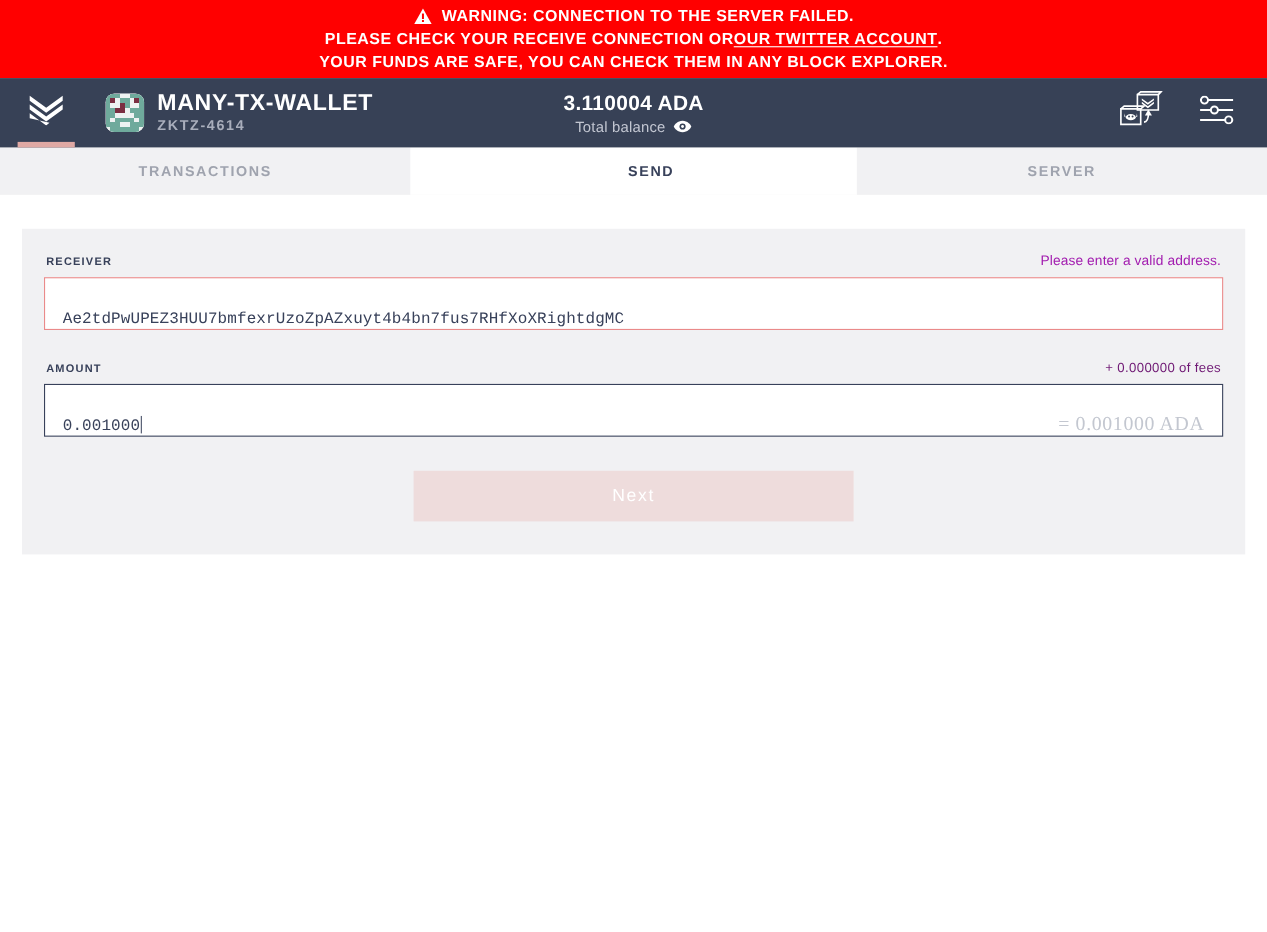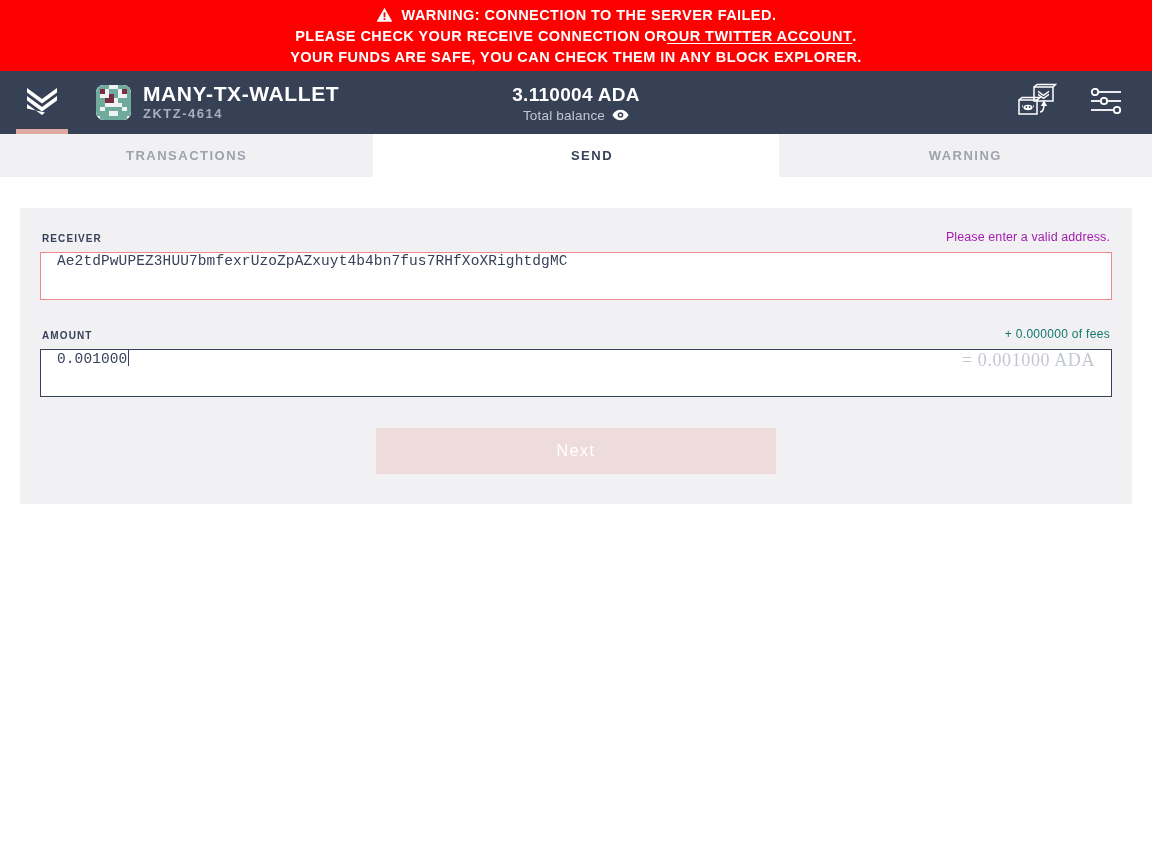--- a/index.html
+++ b/index.html
@@ -200,31 +200,31 @@
     letter-spacing: 1.1px;
     color: #38415a;
   }
   .field-error {
     font-size: 12.5px;
     color: #a21caf;
     letter-spacing: 0.1px;
   }
   .field-hint {
     font-size: 12px;
-    color: #0f766e;
+    color: #701a75;
     letter-spacing: 0.3px;
   }
 
   .input-box {
     width: 1072px;
     height: 48px;
     background: #ffffff;
     border: 1px solid #ea8a8a;
     display: flex;
-    align-items: flex-start;
+    align-items: flex-end;
     padding: 0 16px;
     position: relative;
   }
   .input-box.dark-border { border: 1px solid #38415a; }
 
   .input-value {
     font-family: "Liberation Mono", "DejaVu Sans Mono", monospace;
     font-size: 14.5px;
     color: #38415a;
     letter-spacing: 0.1px;
@@ -437,21 +437,21 @@
           </g>
         </svg>
       </span>
     </div>
   </div>
 </div>
 
 <div class="tab-bar">
   <div class="tab">TRANSACTIONS</div>
   <div class="tab active">SEND</div>
-  <div class="tab">WARNING</div>
+  <div class="tab">SERVER</div>
 </div>
 
 <div class="page-body">
   <div class="send-card">
 
     <div class="receiver-section">
       <div class="field-header">
         <span class="field-label">RECEIVER</span>
         <span class="field-error">Please enter a valid address.</span>
       </div>

